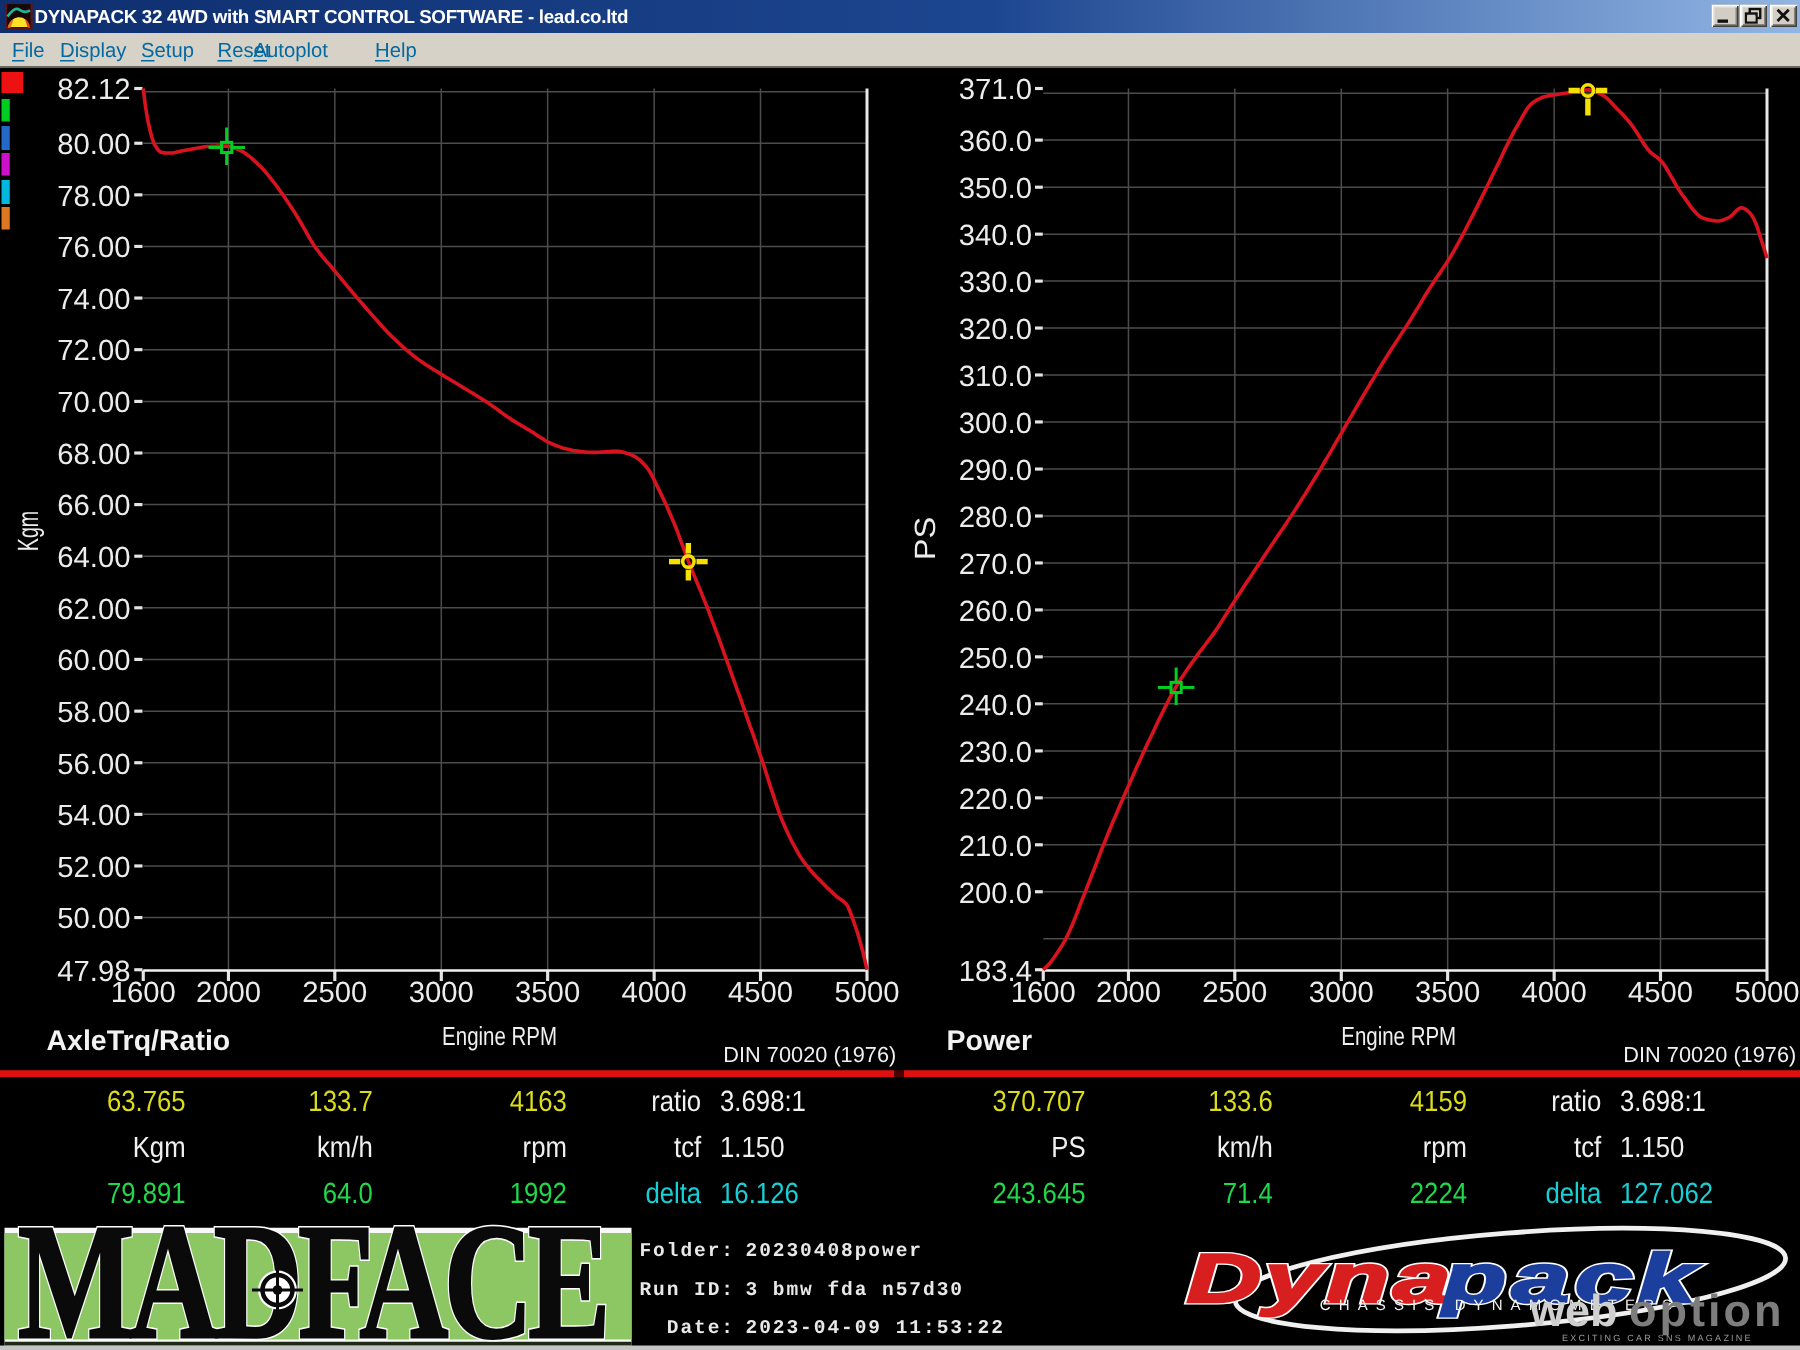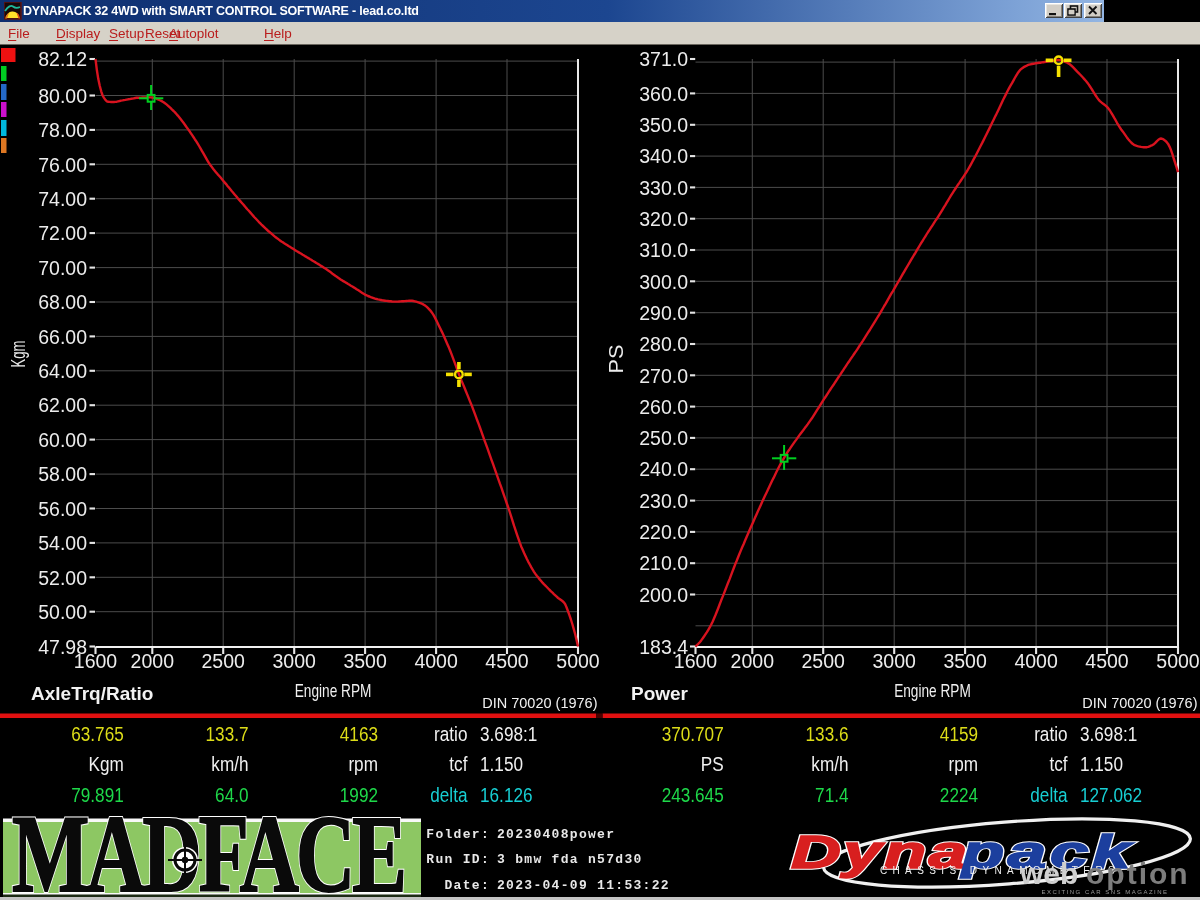--- a/index.html
+++ b/index.html
@@ -1,22 +1,22 @@
 <!DOCTYPE html>
 <html><head><meta charset="utf-8"><title>DYNAPACK 32</title>
 <style>
 html,body{margin:0;padding:0;width:1200px;height:900px;overflow:hidden;background:#000;
 font-family:"Liberation Sans",sans-serif;}
-#titlebar{position:absolute;left:0;top:0;width:1104px;height:22px;
+#titlebar{position:absolute;left:0;top:0;width:1200px;height:22px;
 background:linear-gradient(90deg,#0e2e6e 0%,#1c4690 55%,#7da2d6 92%,#93b5e2 100%);}
 #titlebar .txt{position:absolute;left:23px;top:4px;color:#fff;font-size:12.5px;font-weight:bold;letter-spacing:-0.2px;}
 .wbtn{position:absolute;top:3px;width:18px;height:15px;background:#d2cec6;
 box-shadow:inset 1px 1px 0 #ffffff,inset -1px -1px 0 #404040,inset 2px 2px 0 #e8e6e0,inset -2px -2px 0 #87837b;}
 #menubar{position:absolute;left:0;top:22px;width:1200px;height:22px;background:#d6d2c8;border-bottom:1px solid #6a665e;}
-#menubar span{position:absolute;top:4px;font-size:13.5px;color:#b91c1c;text-align:right;}
+#menubar span{position:absolute;top:4px;font-size:13.5px;color:#0369a1;text-align:right;}
 #menubar u{text-decoration:underline;text-underline-offset:2px;}
 #main{position:absolute;left:0;top:44px;width:1200px;height:856px;}
 .gl{stroke:#4c4c4c;stroke-width:1;}
 .tick{stroke:#e5e5e5;stroke-width:2.1;}
 .ax{fill:#ececec;font-size:19.5px;}
 .curve{fill:none;stroke:#d8131f;stroke-width:2.4;stroke-linejoin:round;}
 .tbl{font-size:19.5px;}
 </style></head>
 <body>
 <div id="titlebar">
@@ -35,25 +35,25 @@
         <rect x="6.5" y="3" width="7" height="6" fill="none" stroke="#111" stroke-width="1.6"></rect>
         <rect x="4" y="6" width="7" height="6" fill="#d2cec6" stroke="#111" stroke-width="1.6"></rect>
         <rect x="4.7" y="7.4" width="5.6" height="3.8" fill="#d2cec6"></rect>
       </svg></div>
 <div class="wbtn" style="right:2px"><svg width="18" height="15">
         <path d="M5,3.5 L12.5,11 M12.5,3.5 L5,11" stroke="#111" stroke-width="1.9"></path>
       </svg></div>
 </div>
 <div id="menubar">
 <span style="left:8px"><u>F</u>ile</span>
-<span style="left:56px"><u>D</u>isplay</span>
-<span style="left:109px"><u>S</u>etup</span>
+<span style="left:40px"><u>D</u>isplay</span>
+<span style="left:94px"><u>S</u>etup</span>
 <span style="left:145px"><u>R</u>eset</span>
 <span style="left:169px"><u>A</u>utoplot</span>
-<span style="left:264px"><u>H</u>elp</span>
+<span style="left:250px"><u>H</u>elp</span>
 </div>
 <div id="main">
 <svg width="1200" height="856" viewBox="0 0 1200 856">
 
 <rect x="1" y="4" width="14.5" height="14" fill="#ee1111"></rect>
 <rect x="1" y="22" width="5.5" height="15" fill="#00cc22"></rect>
 <rect x="1" y="40" width="5.5" height="16" fill="#2469c8"></rect>
 <rect x="1" y="58" width="5.5" height="15" fill="#cc10cc"></rect>
 <rect x="1" y="76" width="5.5" height="16" fill="#00b8dd"></rect>
 <rect x="1" y="94" width="5.5" height="15" fill="#dd7722"></rect>

